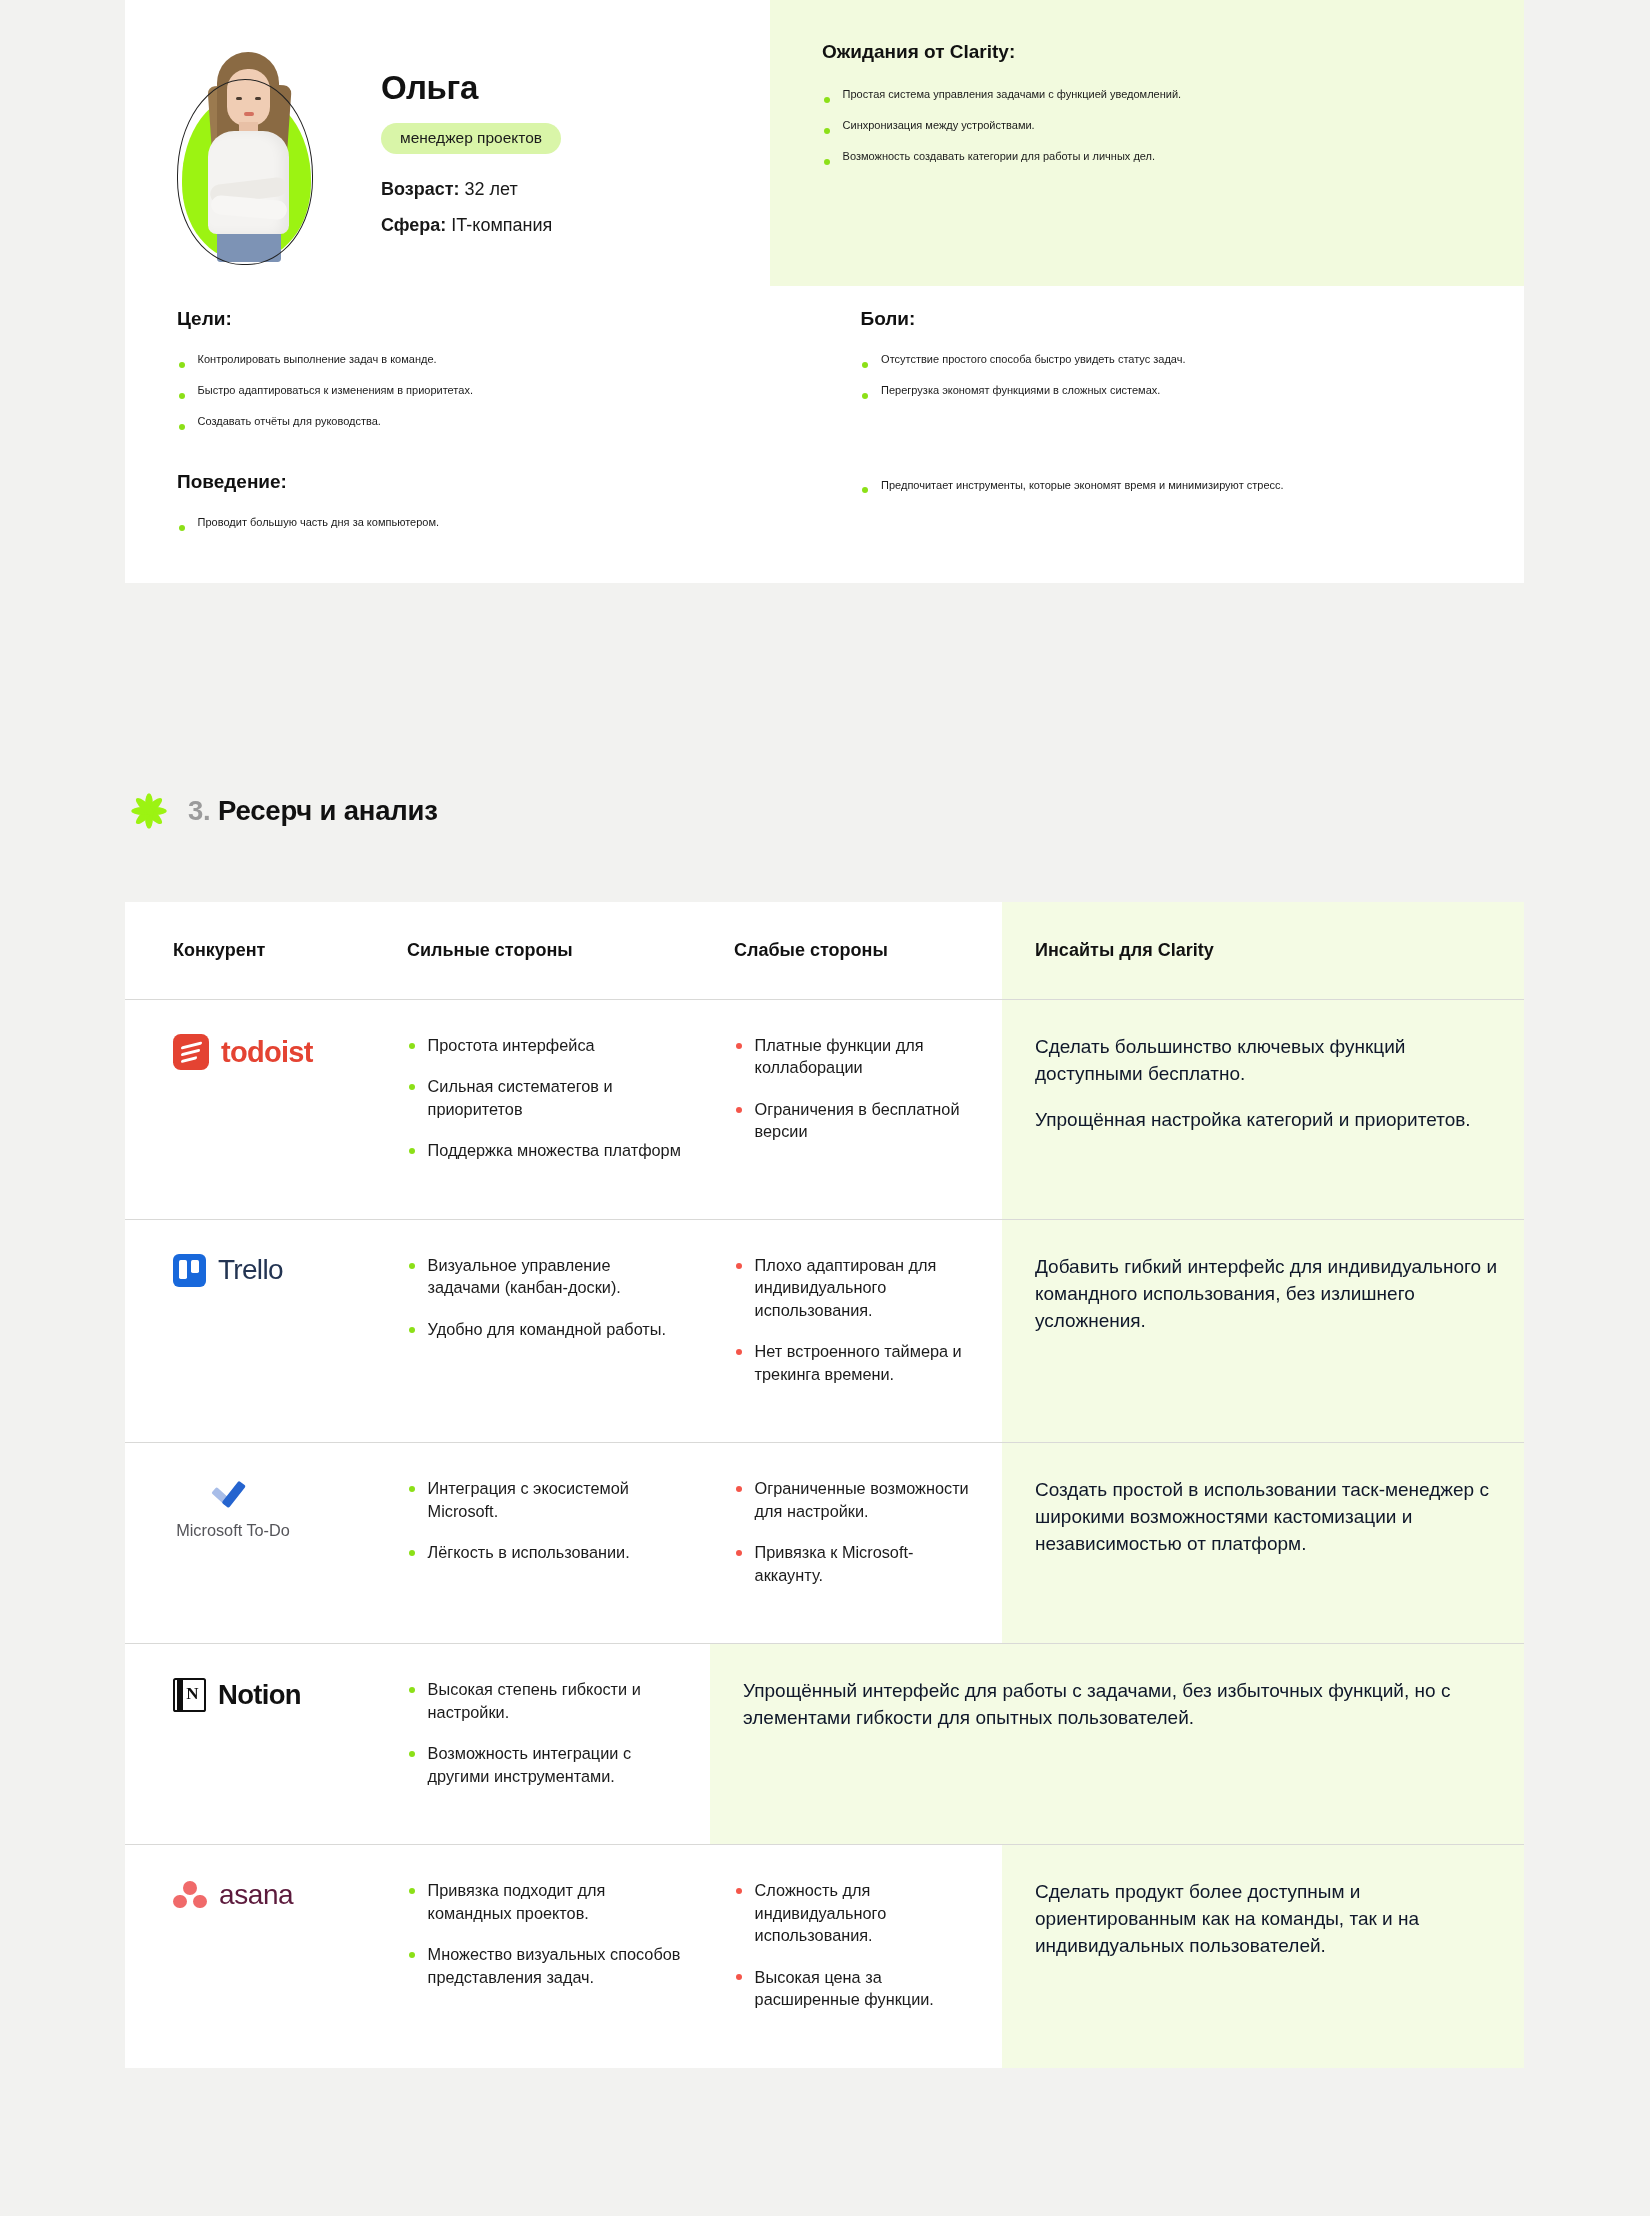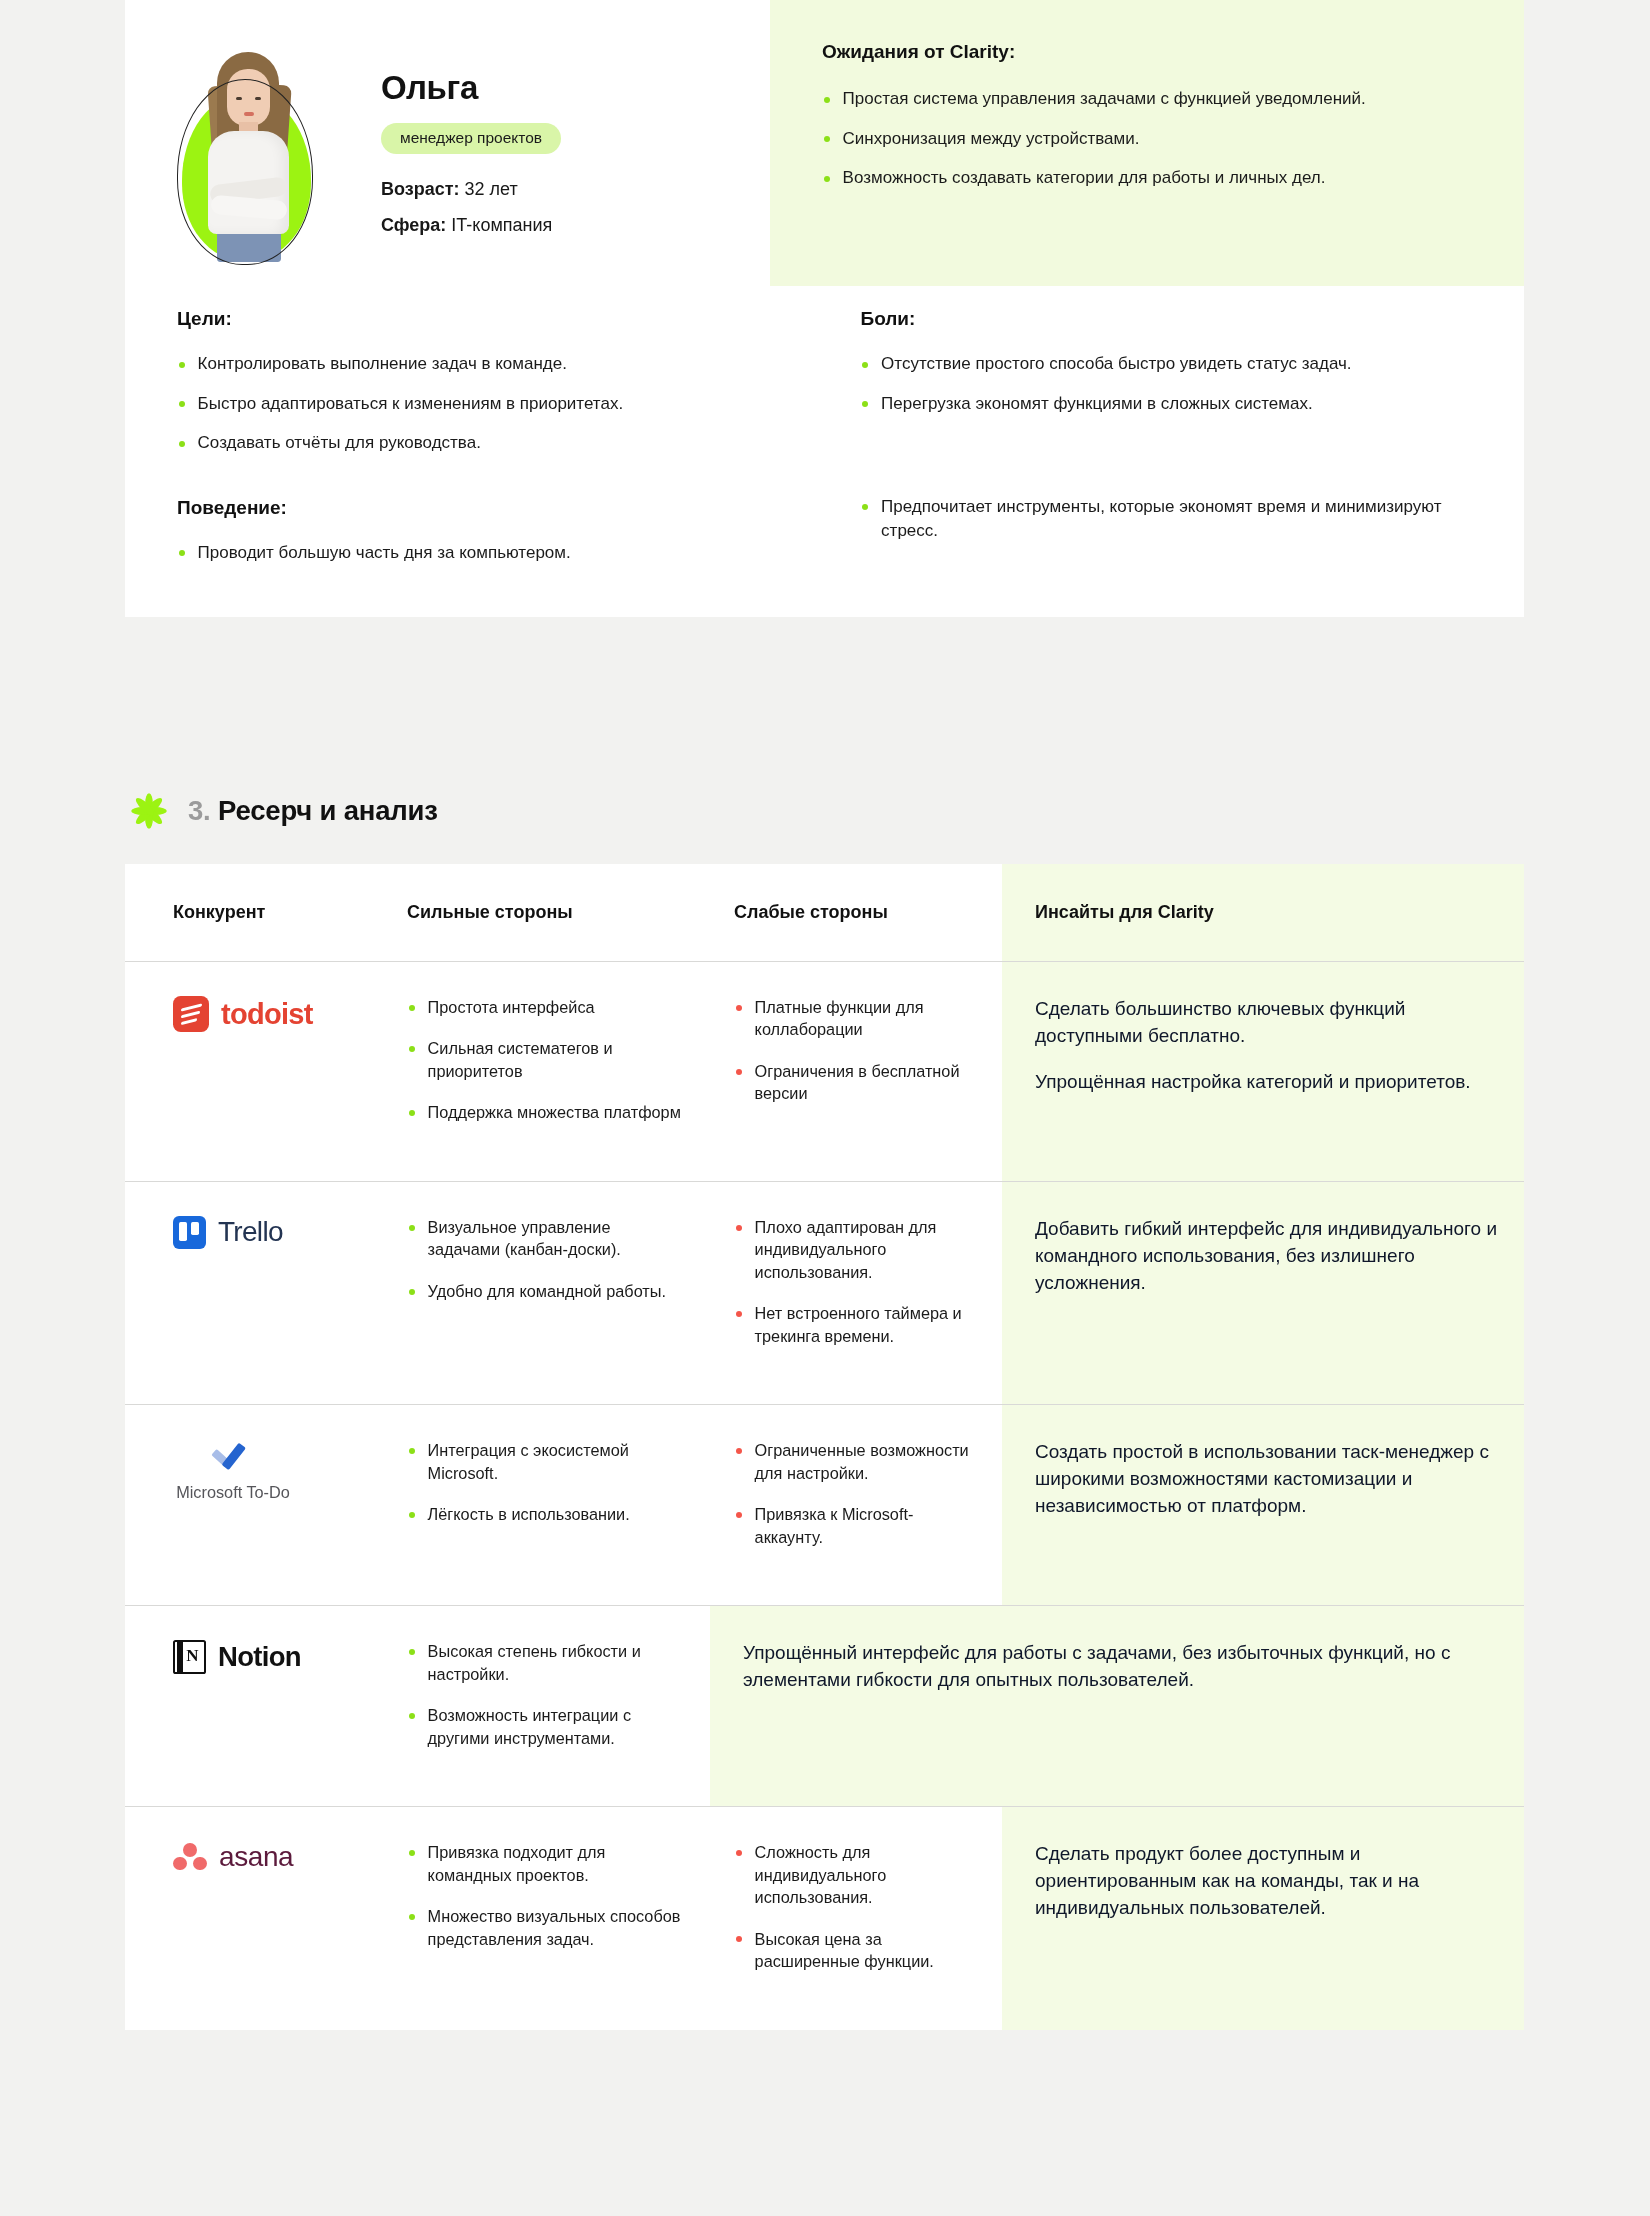--- a/index.html
+++ b/index.html
@@ -203,21 +203,21 @@
     font-weight: bold;
     color: #111;
     margin-bottom: 24px;
   }
 
   
   .blist { list-style: none; }
   .blist li {
     position: relative;
     padding-left: 20.6px;
-    font-size: 17px;
+    font-size: 11px;
     line-height: 1.42;
     color: #1b1b1b;
     margin-bottom: 15.5px;
   }
   .blist li:last-child { margin-bottom: 0; }
   .blist li::before {
     content: "";
     position: absolute;
     left: 1.7px;
     top: 9.5px;
@@ -262,21 +262,21 @@
     font-weight: bold;
     color: #111;
     letter-spacing: -0.2px;
   }
   .section-num { color: #9b9b9b; }
 
   
   .table-card {
     position: absolute;
     left: 125px;
-    top: 864px;
+    top: 902px;
     width: 1399px;
     background: #ffffff;
   }
   .trow {
     display: flex;
     align-items: stretch;
   }
   .trow + .trow { border-top: 0.9px solid #d9d9d7; }
   .tc {
     padding: 26px 24px 29px 24px;

